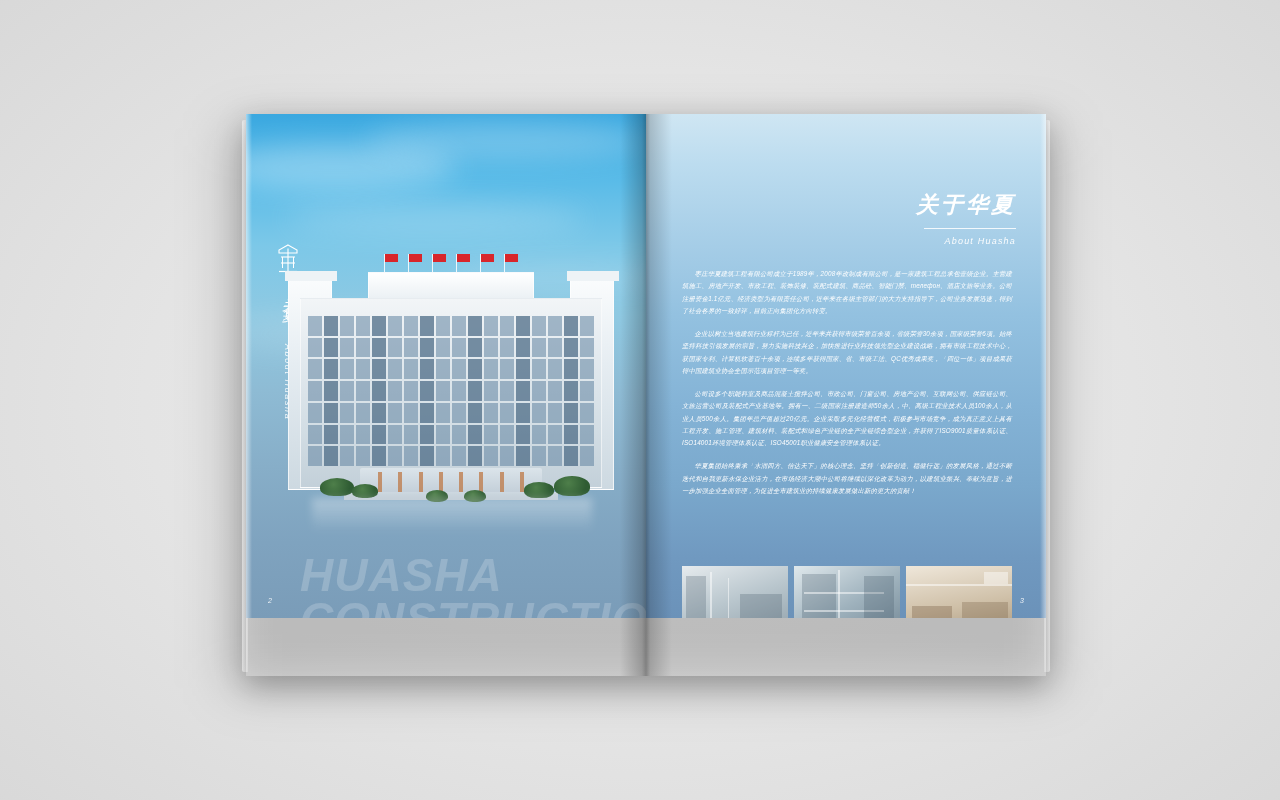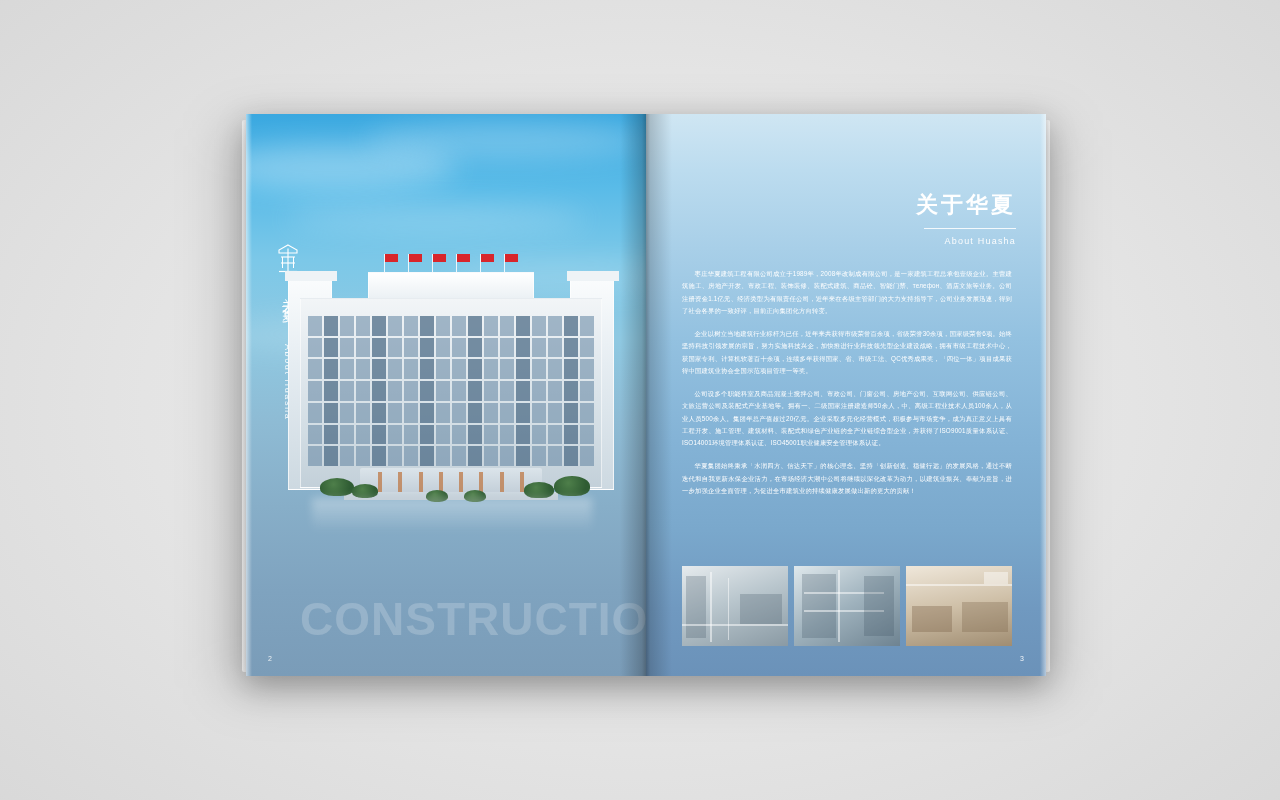--- a/index.html
+++ b/index.html
@@ -32,22 +32,23 @@
   #book {
     position: absolute;
     left: 246px; top: 114px;
     width: 800px; height: 562px;
     display: flex;
     box-shadow: 0 10px 28px rgba(0,0,0,0.25);
   }
 
   .page {
     position: relative;
-    width: 400px; height: 562px;
+    width: 400px; height: 504px;
     overflow: hidden;
+    font-style: italic;
   }
 
   
   .page-left {
     background:
       linear-gradient(180deg,
         #3aa8e0 0%,
         #59bbe8 13%,
         #7cc8e8 26%,
         #8fc9e2 40%,
@@ -525,20 +526,21 @@
         <div class="bush" style="left:34px; top:206px; width:34px; height:18px;"></div>
         <div class="bush" style="left:66px; top:212px; width:26px; height:14px;"></div>
         <div class="bush" style="left:238px; top:210px; width:30px; height:16px;"></div>
         <div class="bush" style="left:268px; top:204px; width:36px; height:20px;"></div>
         <div class="bush" style="left:140px; top:218px; width:22px; height:12px;"></div>
         <div class="bush" style="left:178px; top:218px; width:22px; height:12px;"></div>
 
         <div class="reflect"></div>
       </div>
 
+      <div class="ghost ghost1">HUASHA</div>
       <div class="ghost ghost2">CONSTRUCTION</div>
 
       <div class="page-num-left">2</div>
     </div>
 
     <div class="gutter">
       <div class="gutter-shade"></div>
     </div>
 
     <div class="page page-right">

